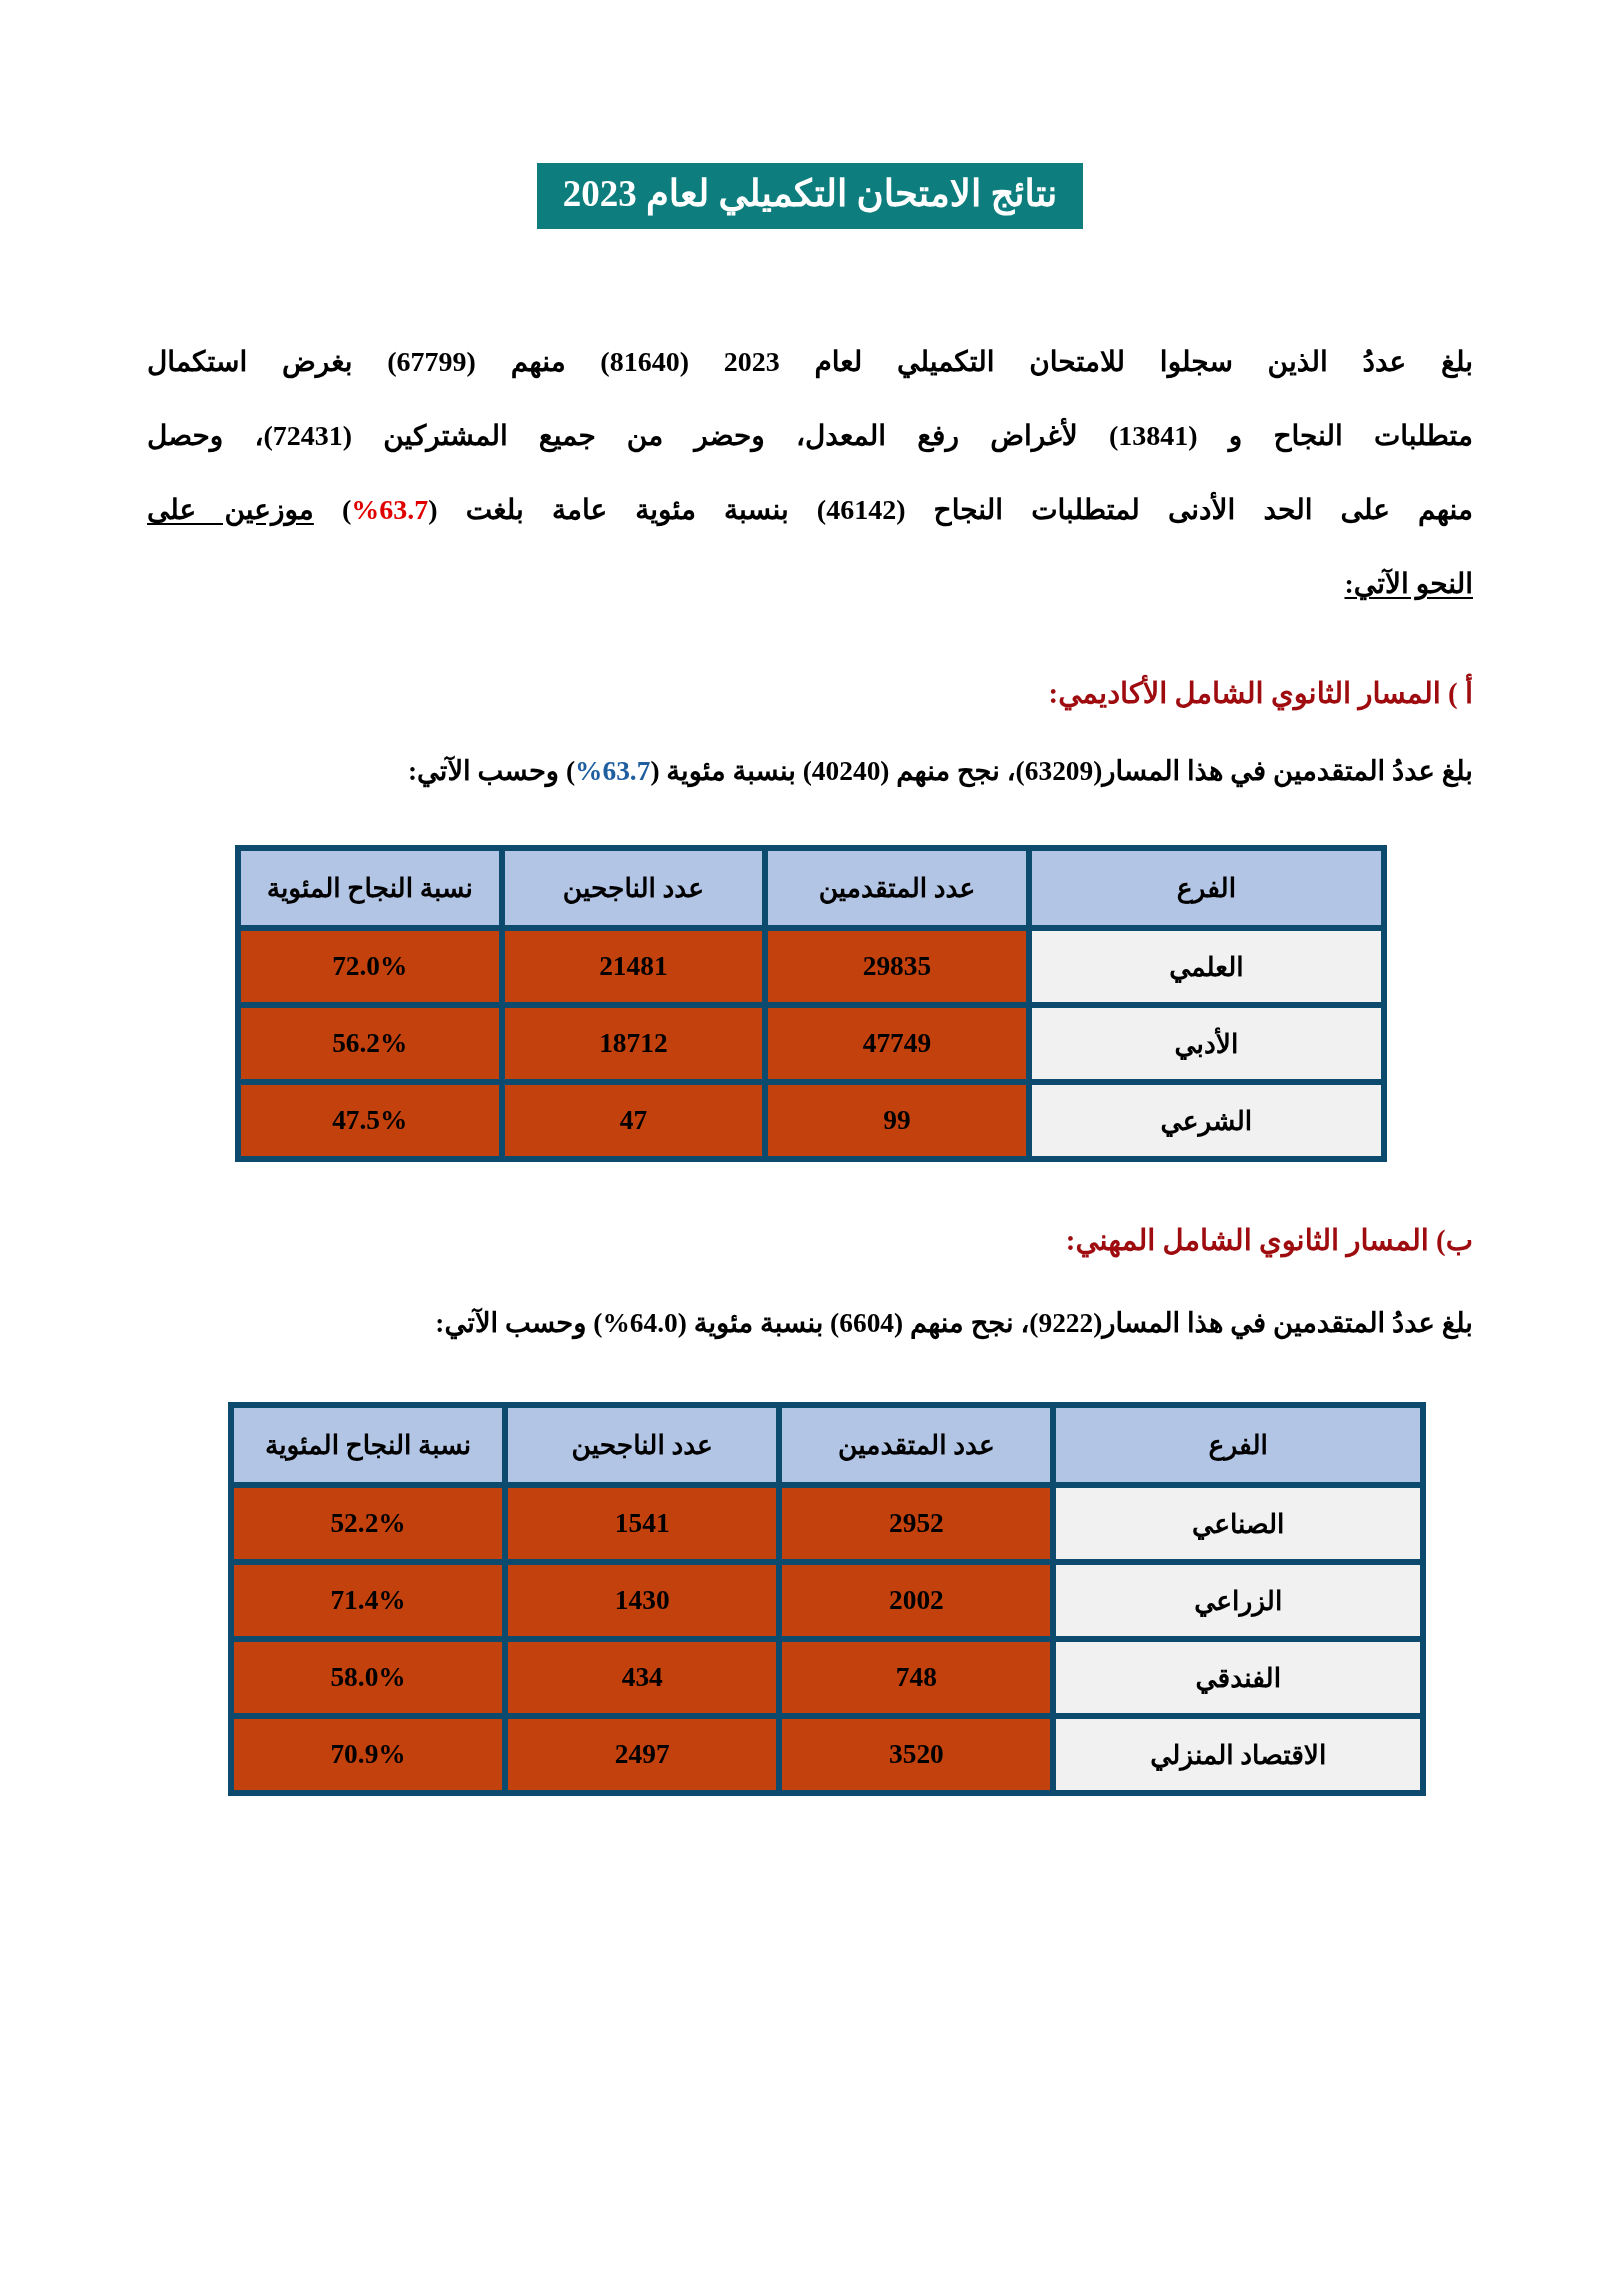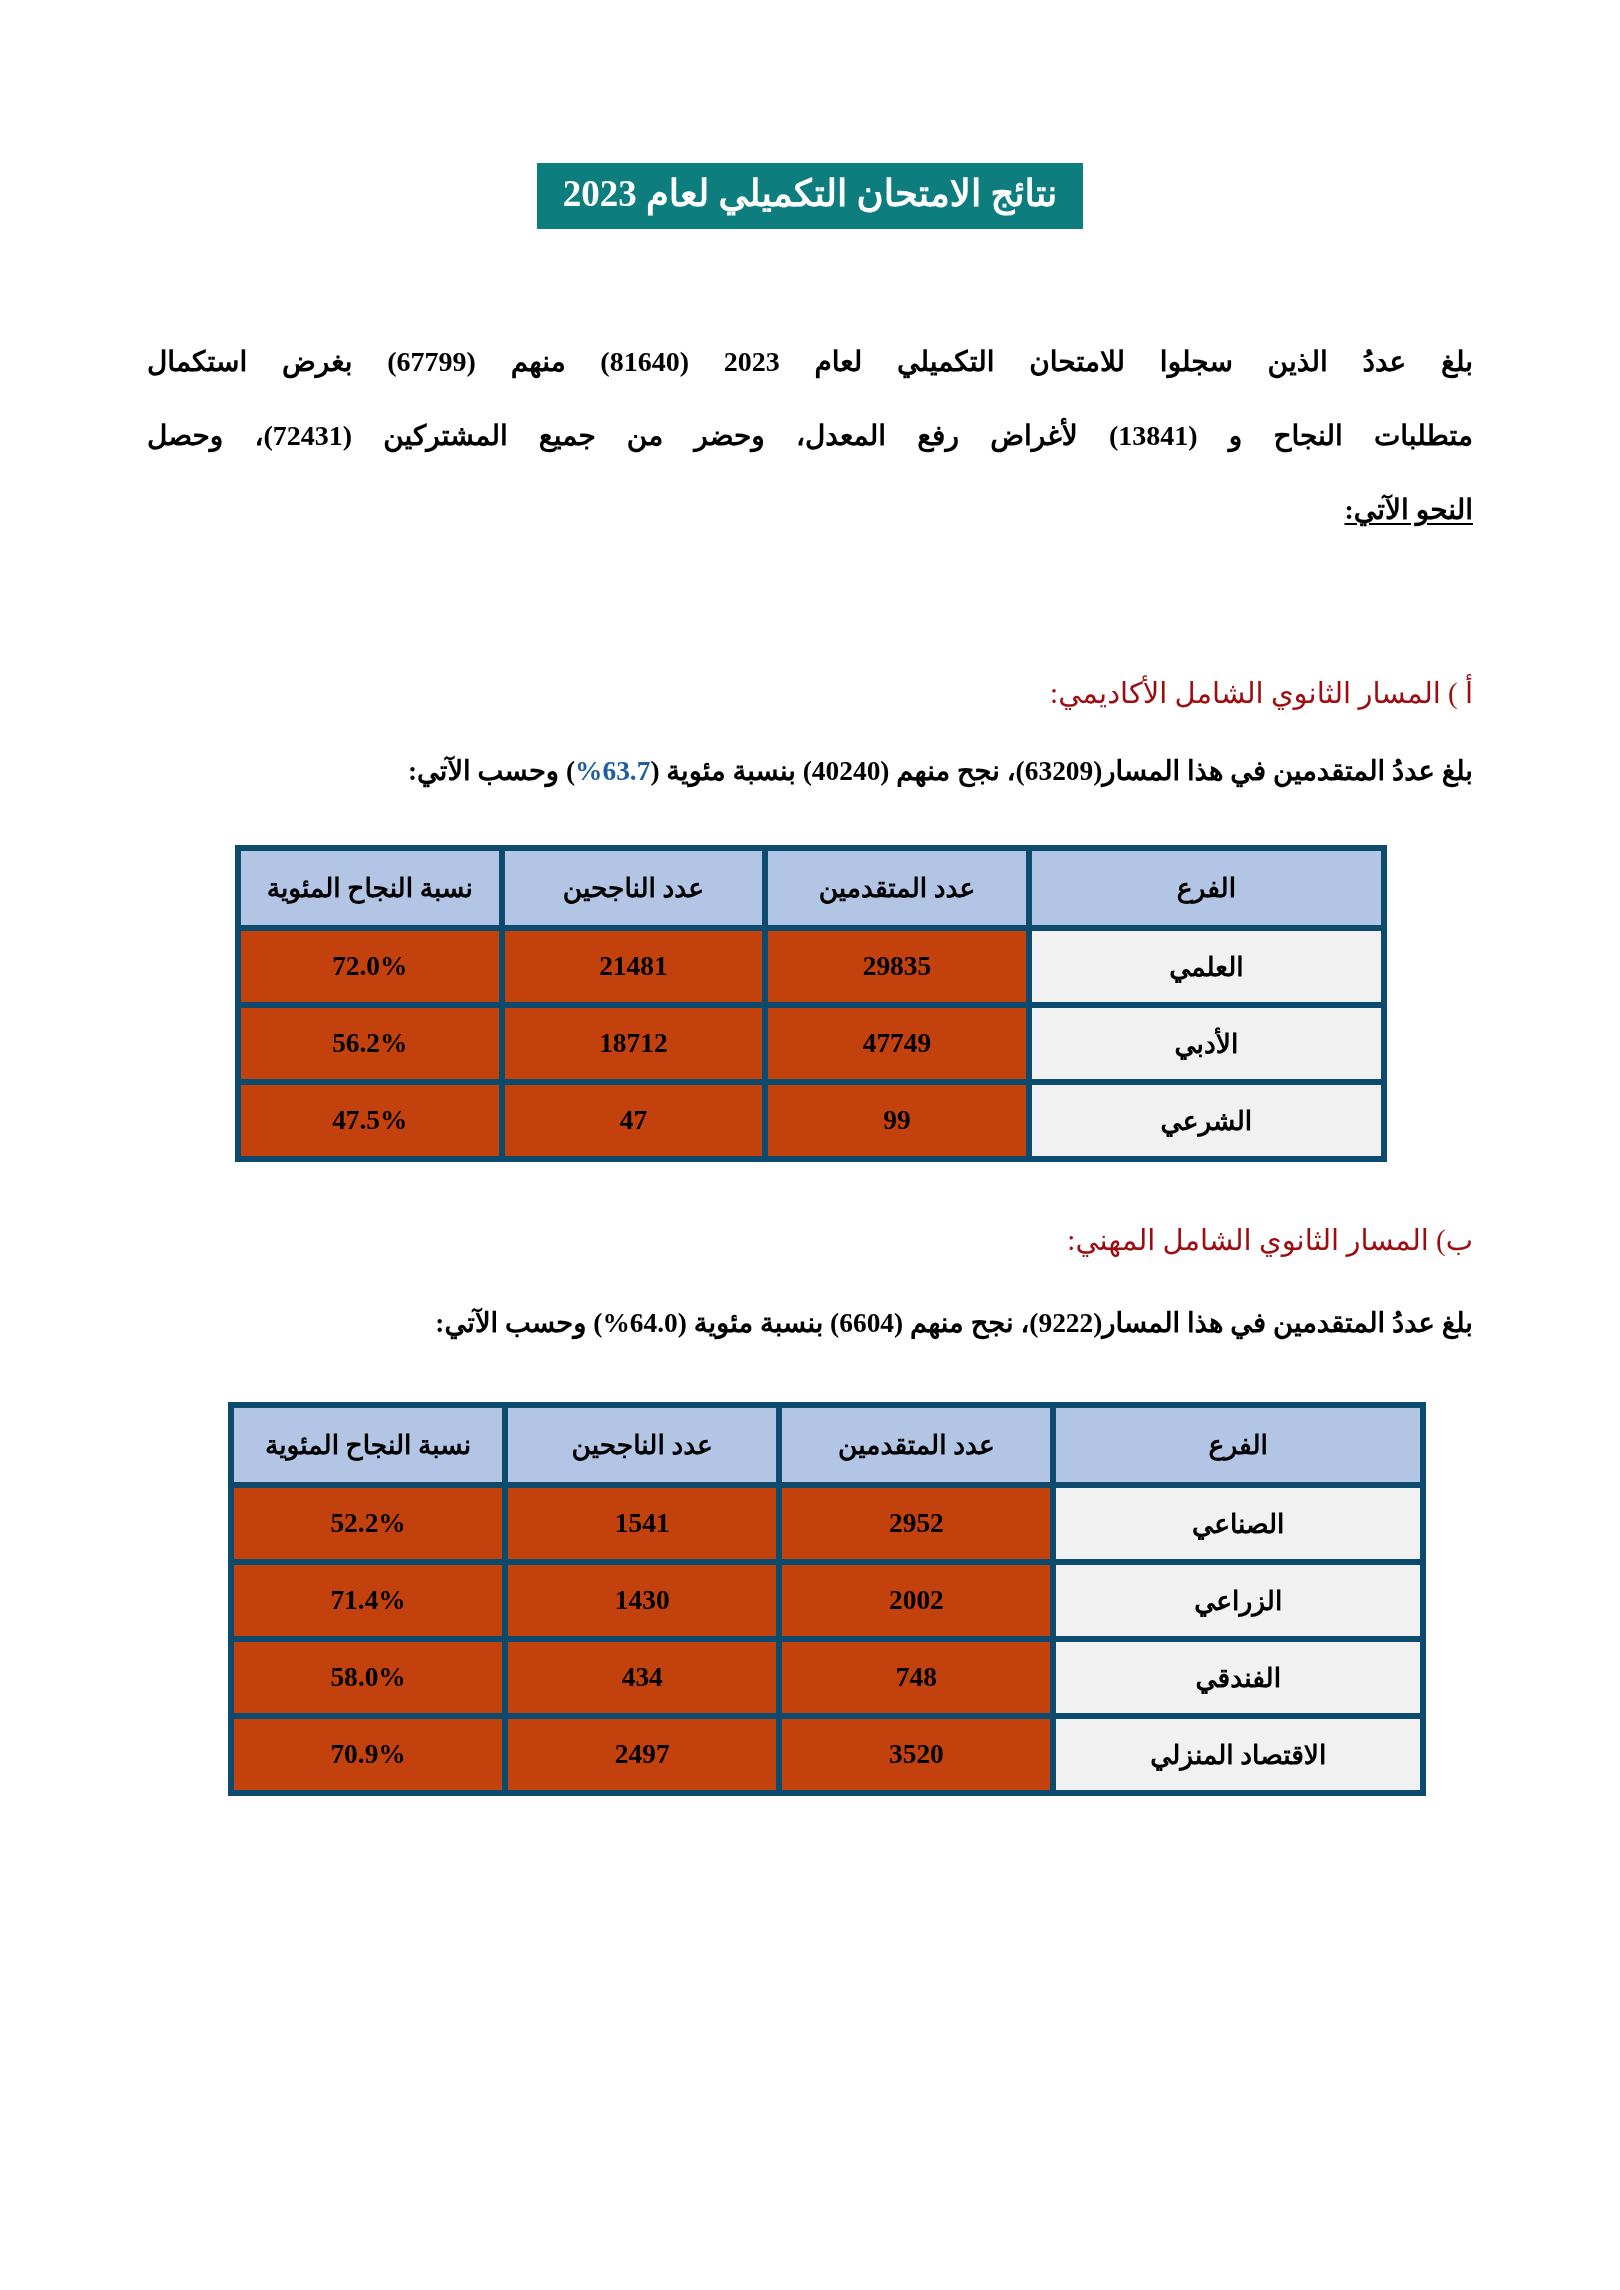--- a/index.html
+++ b/index.html
@@ -69,21 +69,21 @@
   }
   .red-pct { color: #e00000; }
   .u { text-decoration: underline; text-underline-offset: 3.9px; }
 
   
   .sec-head {
     position: absolute;
     direction: rtl;
     color: #9e0c10;
     font-size: 29px;
-    font-weight: normal;
+    font-weight: bold;
     white-space: nowrap;
   }
   #sec-a-head { top: 676px; right: 147px; }
   #sec-b-head { top: 1223px; right: 147px; }
 
   .sec-sub {
     position: absolute;
     direction: rtl;
     font-size: 27.4px;
     font-weight: bold;
@@ -147,20 +147,21 @@
 
 <div class="page">
 
   <div class="title-wrap">
     <span class="title-banner">نتائج الامتحان التكميلي لعام 2023</span>
   </div>
 
   <div class="intro">
     <span class="ln">بلغ عددُ الذين سجلوا للامتحان التكميلي لعام 2023 (81640) منهم (67799) بغرض استكمال</span>
     <span class="ln">متطلبات النجاح و (13841) لأغراض رفع المعدل، وحضر من جميع المشتركين (72431)، وحصل</span>
+    <span class="ln"><span>منهم على الحد الأدنى لمتطلبات النجاح (46142) بنسبة مئوية عامة بلغت (</span><span class="red-pct">63.7%</span><span>) </span><span class="u">موزعين على</span></span>
     <span class="ln last"><span class="u">النحو الآتي:</span></span>
   </div>
 
   <div class="sec-head" id="sec-a-head">أ ) المسار الثانوي الشامل الأكاديمي:</div>
 
   <div class="sec-sub" id="sec-a-sub"><span>بلغ عددُ المتقدمين في هذا المسار(63209)، نجح منهم (40240) بنسبة مئوية (</span><span class="blue-pct">63.7%</span><span>) وحسب الآتي:</span></div>
 
   <table class="stats" id="table-academic">
     <colgroup>
       <col class="col-branch">

